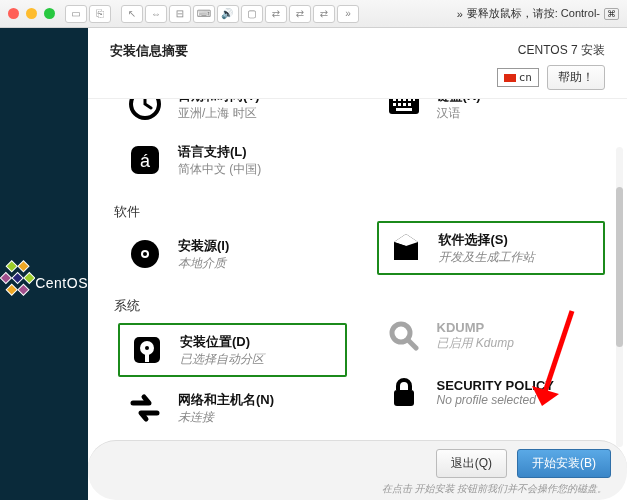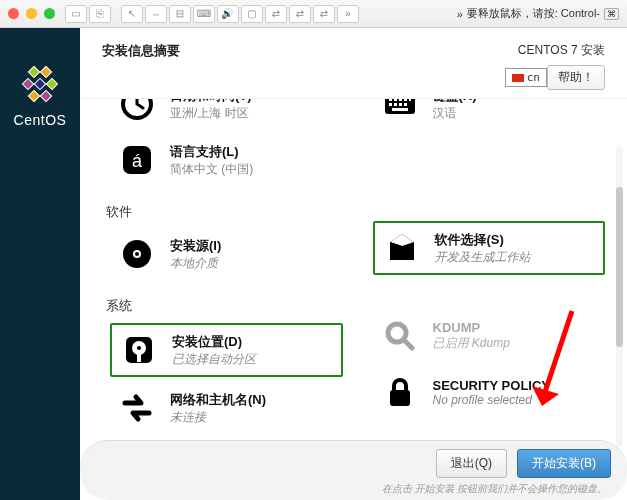--- a/index.html
+++ b/index.html
@@ -5,29 +5,29 @@
   * { box-sizing: border-box; margin: 0; padding: 0; }
   body { font-family: -apple-system, "Helvetica Neue", Arial, sans-serif; width: 627px; height: 500px; overflow: hidden; background: #fff; }
   .titlebar { height: 28px; background: linear-gradient(#f7f7f7,#ececec); border-bottom: 1px solid #d0d0d0; display: flex; align-items: center; padding: 0 8px; font-size: 11px; color: #555; }
   .traffic { display: flex; gap: 7px; margin-right: 10px; }
   .traffic span { width: 11px; height: 11px; border-radius: 50%; display: inline-block; }
   .t-red { background:#ff5f57; } .t-yel { background:#febc2e; } .t-grn { background:#28c840; }
   .tb-group { display:flex; gap:2px; margin-right:10px; }
   .tb-btn { width:22px; height:18px; border:1px solid #ccc; border-radius:3px; background:#fff; display:flex; align-items:center; justify-content:center; font-size:10px; color:#888; }
   .tb-right { margin-left:auto; display:flex; align-items:center; gap:4px; color:#333; }
   .app { display:flex; height:472px; }
-  .sidebar { width:80px; background:#0a2a3a; display:flex; flex-direction:column; align-items:center; padding-top:38px; }
+  .sidebar { width:88px; background:#0a2a3a; display:flex; flex-direction:row; align-items:center; padding-top:38px; }
   .logo { width:36px; height:36px; position:relative; margin-bottom:10px; }
   .logo svg { width:100%; height:100%; }
   .brand { color:#fff; font-size:14px; font-weight:500; letter-spacing:0.5px; }
   .main { flex:1; position:relative; background:#fff; overflow:hidden; }
   .header { display:flex; justify-content:space-between; padding:14px 22px 8px 22px; border-bottom:1px solid #eee; }
   .h-title { font-size:13px; font-weight:600; color:#222; }
   .h-right { text-align:right; font-size:12px; color:#333; }
-  .lang-row { margin-top:6px; display:flex; justify-content:flex-end; align-items:center; }
+  .lang-row { margin-top:6px; display:flex; gap:8px; justify-content:flex-end; align-items:center; }
   .lang-box { border:1px solid #999; background:#fff; padding:2px 6px; font-size:11px; font-family:monospace; display:flex; align-items:center; gap:3px; }
   .flag { width:12px; height:8px; background:#de2910; display:inline-block; position:relative; }
   .help-btn { border:1px solid #bbb; background:linear-gradient(#fdfdfd,#f1f1f1); border-radius:3px; padding:3px 10px; font-size:12px; color:#333; cursor:pointer; }
   .content { position:relative; padding:0 22px 0 30px; height:360px; overflow:hidden; }
   .columns { display:flex; gap:30px; }
   .col { flex:1; }
   .section-label { font-size:13px; color:#333; margin:18px 0 8px -4px; }
   .item { display:flex; align-items:center; gap:14px; padding:6px 8px; margin-bottom:6px; position:relative; }
   .item.highlight { border:2px solid #1b8a1b; border-radius:2px; }
   .icon { width:38px; height:38px; display:flex; align-items:center; justify-content:center; flex-shrink:0; }

